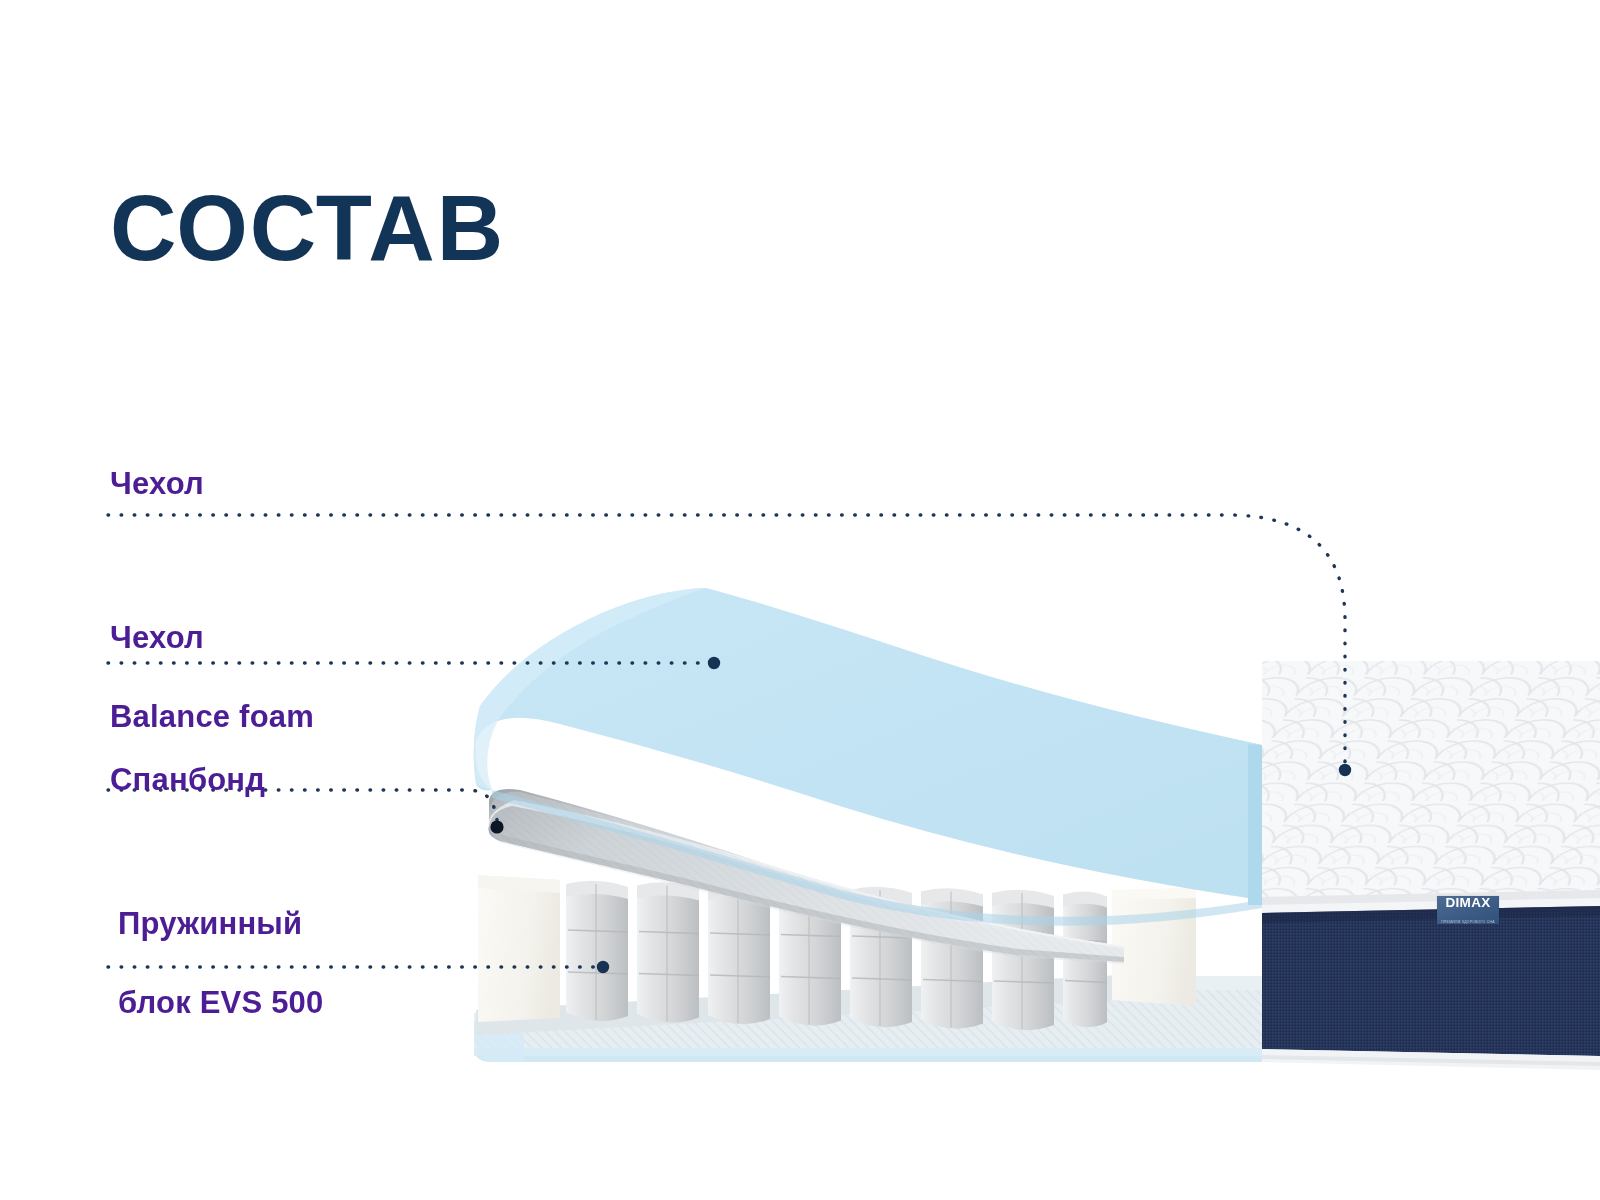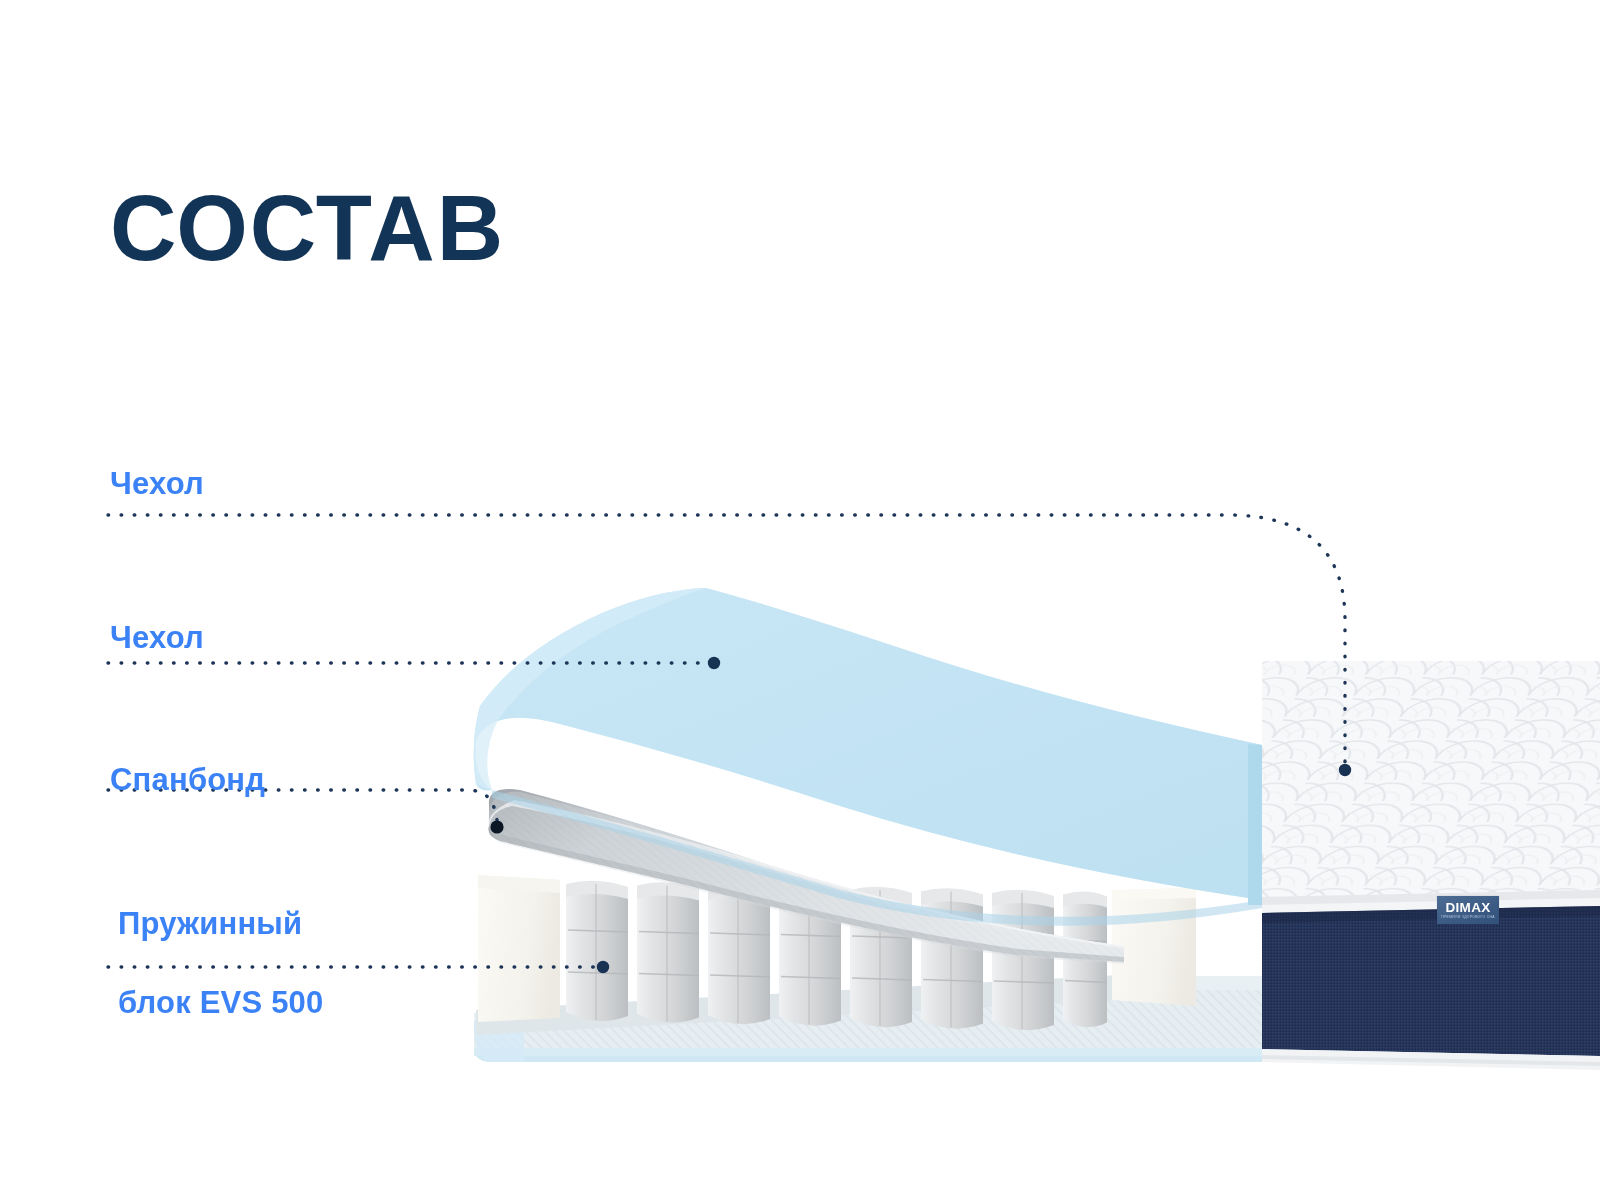--- a/index.html
+++ b/index.html
@@ -23,21 +23,21 @@
     font-size: 92px;
     font-weight: 700;
     letter-spacing: 2px;
     color: #123456;
     line-height: 1;
   }
 
   
   .label {
     position: absolute;
-    color: #3b82f6;
+    color: #4c1d95;
     font-size: 31px;
     font-weight: 700;
     line-height: 1.28;
     letter-spacing: 0.2px;
     white-space: pre-line;
   }
   #label-cover   { left: 110px; top: 424px; }
   #label-foam    { left: 110px; top: 578px; }
   #label-spanbond{ left: 110px; top: 720px; }
   #label-spring  { left: 110px; top: 864px; margin-left: 8px; }
@@ -55,21 +55,21 @@
   
   .quilt-svg, .art-svg { position:absolute; left:0; top:0; width:1600px; height:1200px; }
 
   
   #dimax-tag {
     position: absolute;
     left: 1437px; top: 896px;
     width: 62px; height: 28px;
     background: linear-gradient(160deg,#4d6d94 0%, #3c5c85 55%, #31507a 100%);
     display: flex; flex-direction: column;
-    align-items: center; justify-content: center;
+    align-items: center; justify-content: space-between;
     box-shadow: 0 0 1px rgba(0,0,0,.25);
   }
   #dimax-tag .brand {
     color: #ffffff;
     font-size: 13.5px;
     font-weight: 700;
     letter-spacing: 0.3px;
     line-height: 1;
   }
   #dimax-tag .tagline {
@@ -324,20 +324,21 @@
     <path d="M108 967 L596 967" fill="none" stroke="#1d3557" stroke-width="3.4" stroke-linecap="round" stroke-dasharray="0.6 12.5"></path>
     <circle cx="603" cy="967" r="6.2" fill="#173253"></circle>
   </svg>
 
   <div class="label" id="label-cover">
     <div>Чехол</div>
   </div>
 
   <div class="label" id="label-foam">
     <div>Чехол</div>
+    <div>Balance foam</div>
   </div>
 
   <div class="label" id="label-spanbond">
     <div>Спанбонд</div>
   </div>
 
   <div class="label" id="label-spring">
     <div>Пружинный</div>
     <div>блок EVS 500</div>
   </div>

